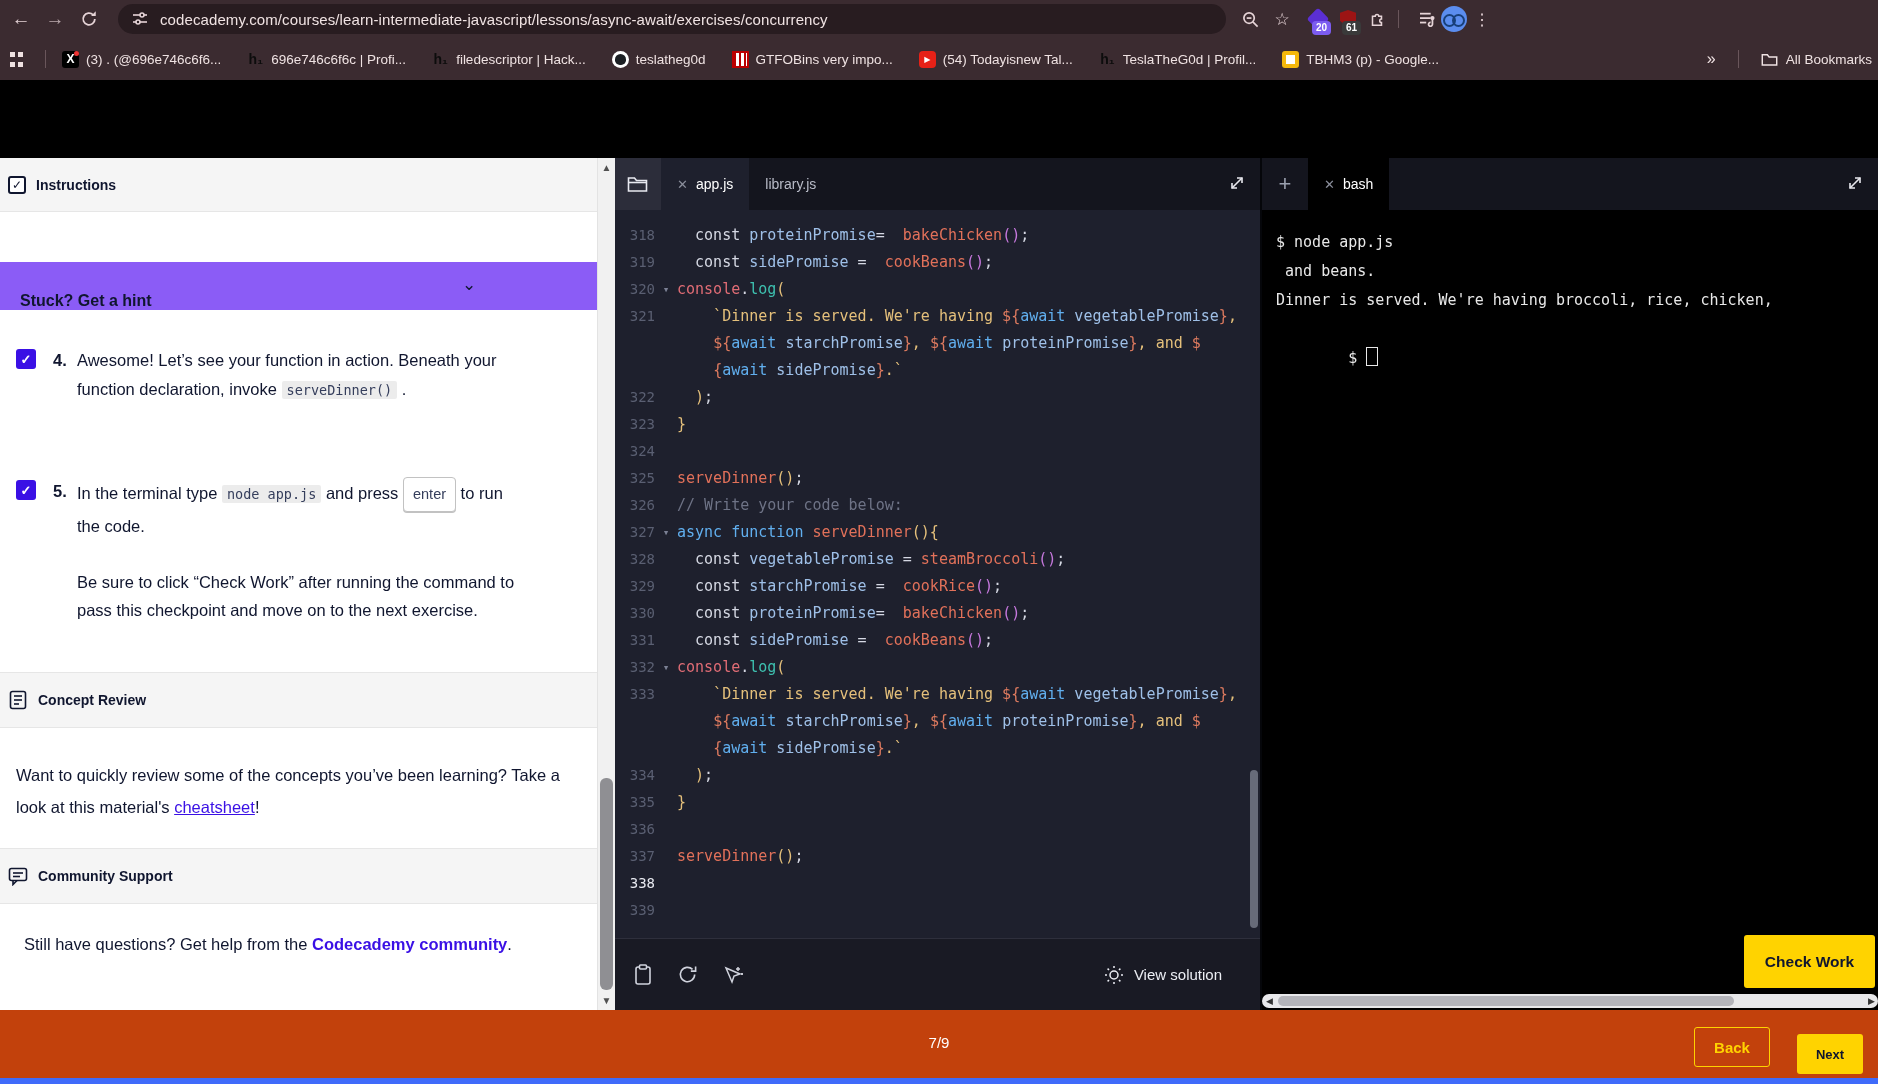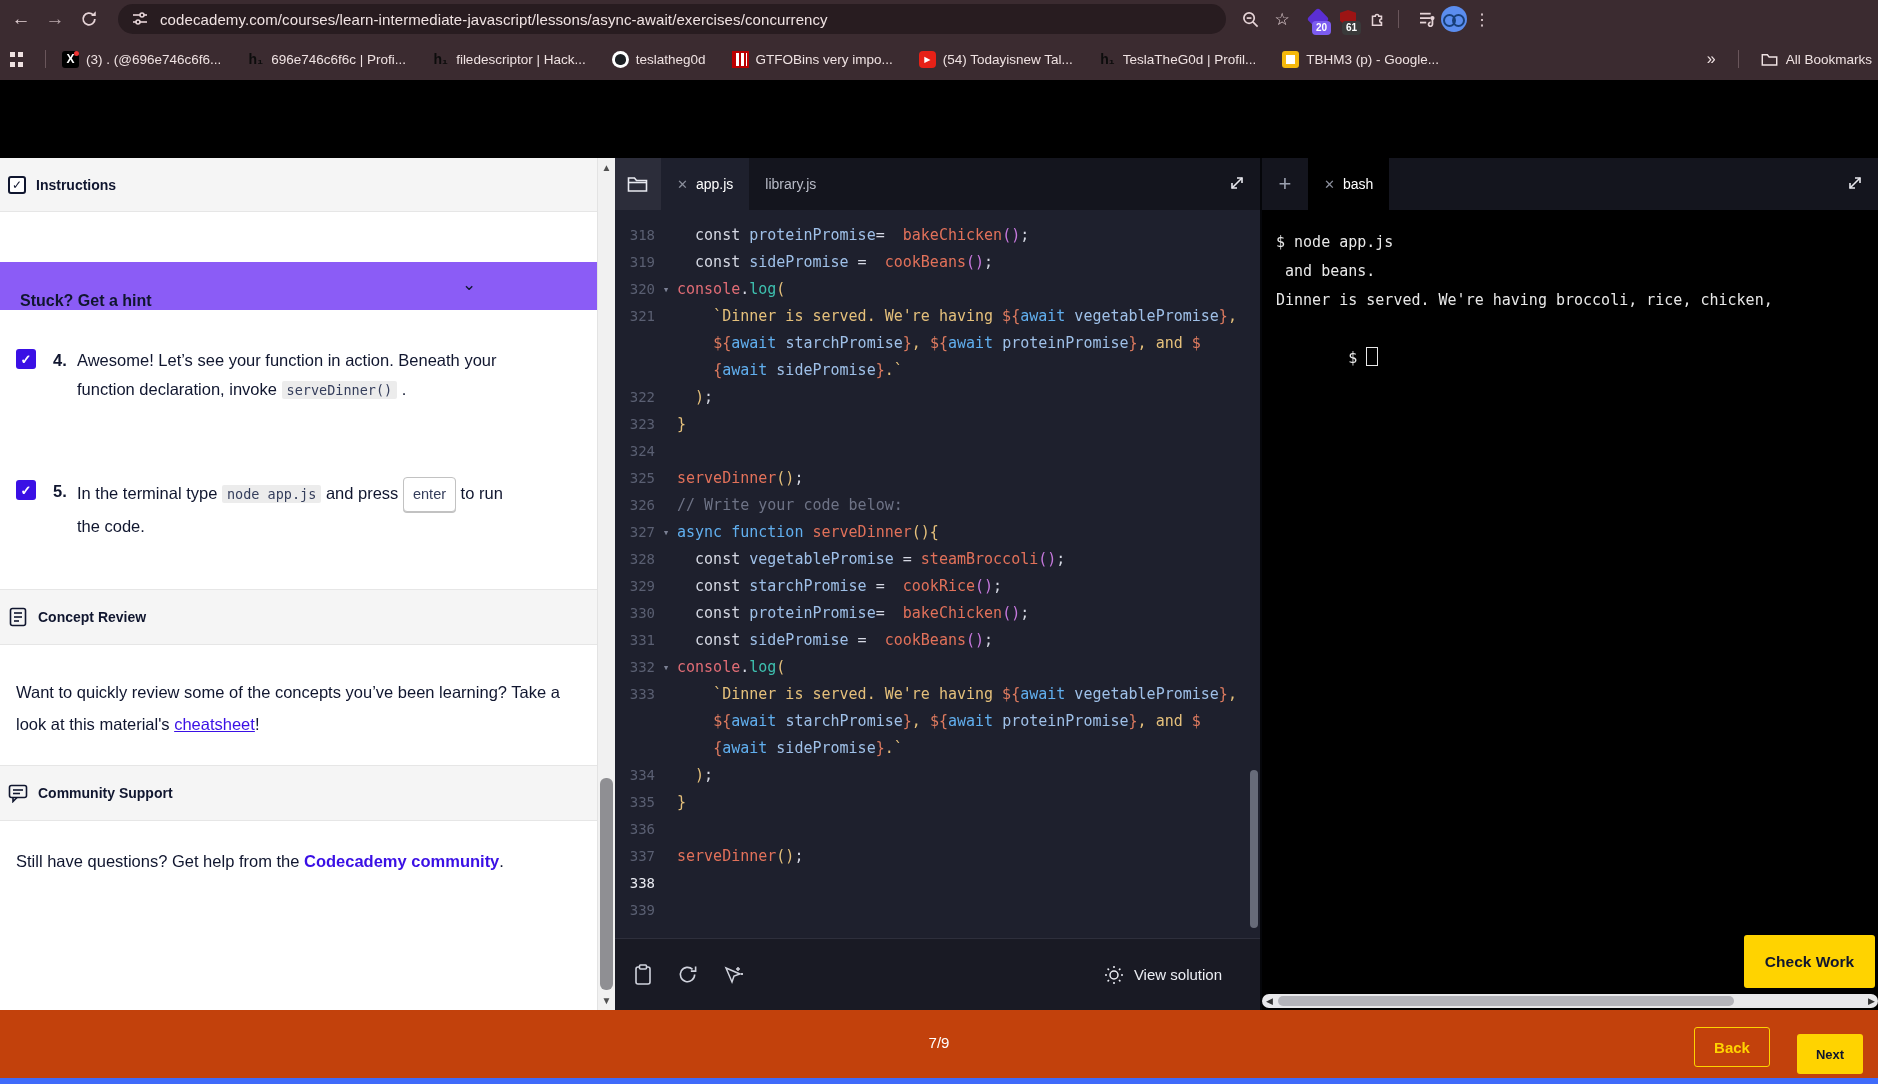--- a/index.html
+++ b/index.html
@@ -95,21 +95,21 @@
   .step-text{width:452px;font-size:16.5px;line-height:29px;}
   #step4{margin-top:36px;} #step5{margin-top:72px;}
   .chip{font-family:"DejaVu Sans Mono",monospace;font-size:13.5px;background:#ececec;color:#353e5c;
         padding:1px 5px;border-radius:2px;}
   .kbd{display:inline-block;font-size:14.5px;background:#fff;border:1px solid #c2c2c2;border-radius:4px;
        padding:2px 9px;box-shadow:0 1px 0 #c2c2c2;color:#353e5c;}
   #note-para{margin:27px 0 0 77px;width:448px;font-size:16.5px;line-height:28px;}
   #concept-band{margin-top:48px;}
   #concept-para{margin:31px 0 0 16px;width:545px;font-size:16.5px;line-height:32px;}
   #community-band{margin-top:25px;}
-  #community-para{margin:26px 0 0 16px;width:560px;font-size:16.5px;line-height:28px;}
+  #community-para{margin:26px 0 0 24px;width:560px;font-size:16.5px;line-height:28px;}
   .link{color:#3a10e5;text-decoration:underline;cursor:pointer;}
   .linkb{color:#3a10e5;font-weight:bold;text-decoration:none;cursor:pointer;}
   .sec-ic{color:#10162f;flex:none;}
   
   #left-sb{position:absolute;right:0;top:0;width:17px;height:852px;background:#f1f1f1;border-left:1px solid #e3e3e3;}
   #left-sb .arr{position:absolute;left:0;width:17px;text-align:center;font-size:10px;color:#505050;}
   #left-sb-thumb{position:absolute;left:2px;top:620px;width:13px;height:212px;background:#8f8f93;border-radius:6px;}
 
   
   #editor{width:645px;height:852px;background:#1e202d;display:flex;flex-direction:column;flex:none;position:relative;}
@@ -329,20 +329,21 @@
       <span class="step-num">4.</span>
       <span class="step-text">Awesome! Let’s see your function in action. Beneath your function declaration, invoke <span class="chip">serveDinner()</span> .</span>
     </div>
 
     <div class="step" id="step5">
       <span class="step-check">✓</span>
       <span class="step-num">5.</span>
       <span class="step-text">In the terminal type <span class="chip">node app.js</span> and press <span class="kbd">enter</span> to run the code.</span>
     </div>
 
+    <div id="note-para">Be sure to click “Check Work” after running the command to pass this checkpoint and move on to the next exercise.</div>
 
     <div class="band bt" id="concept-band">
       <svg class="sec-ic" width="20" height="20" viewBox="0 0 20 20" fill="none" stroke="currentColor" stroke-width="1.6">
         <rect x="2.5" y="1.5" width="15" height="17" rx="2"></rect>
           <line x1="6" y1="6" x2="14" y2="6"></line>
           <line x1="6" y1="10" x2="14" y2="10"></line>
           <line x1="6" y1="14" x2="11" y2="14"></line>
       </svg>
       <span class="band-title">Concept Review</span>
     </div>

